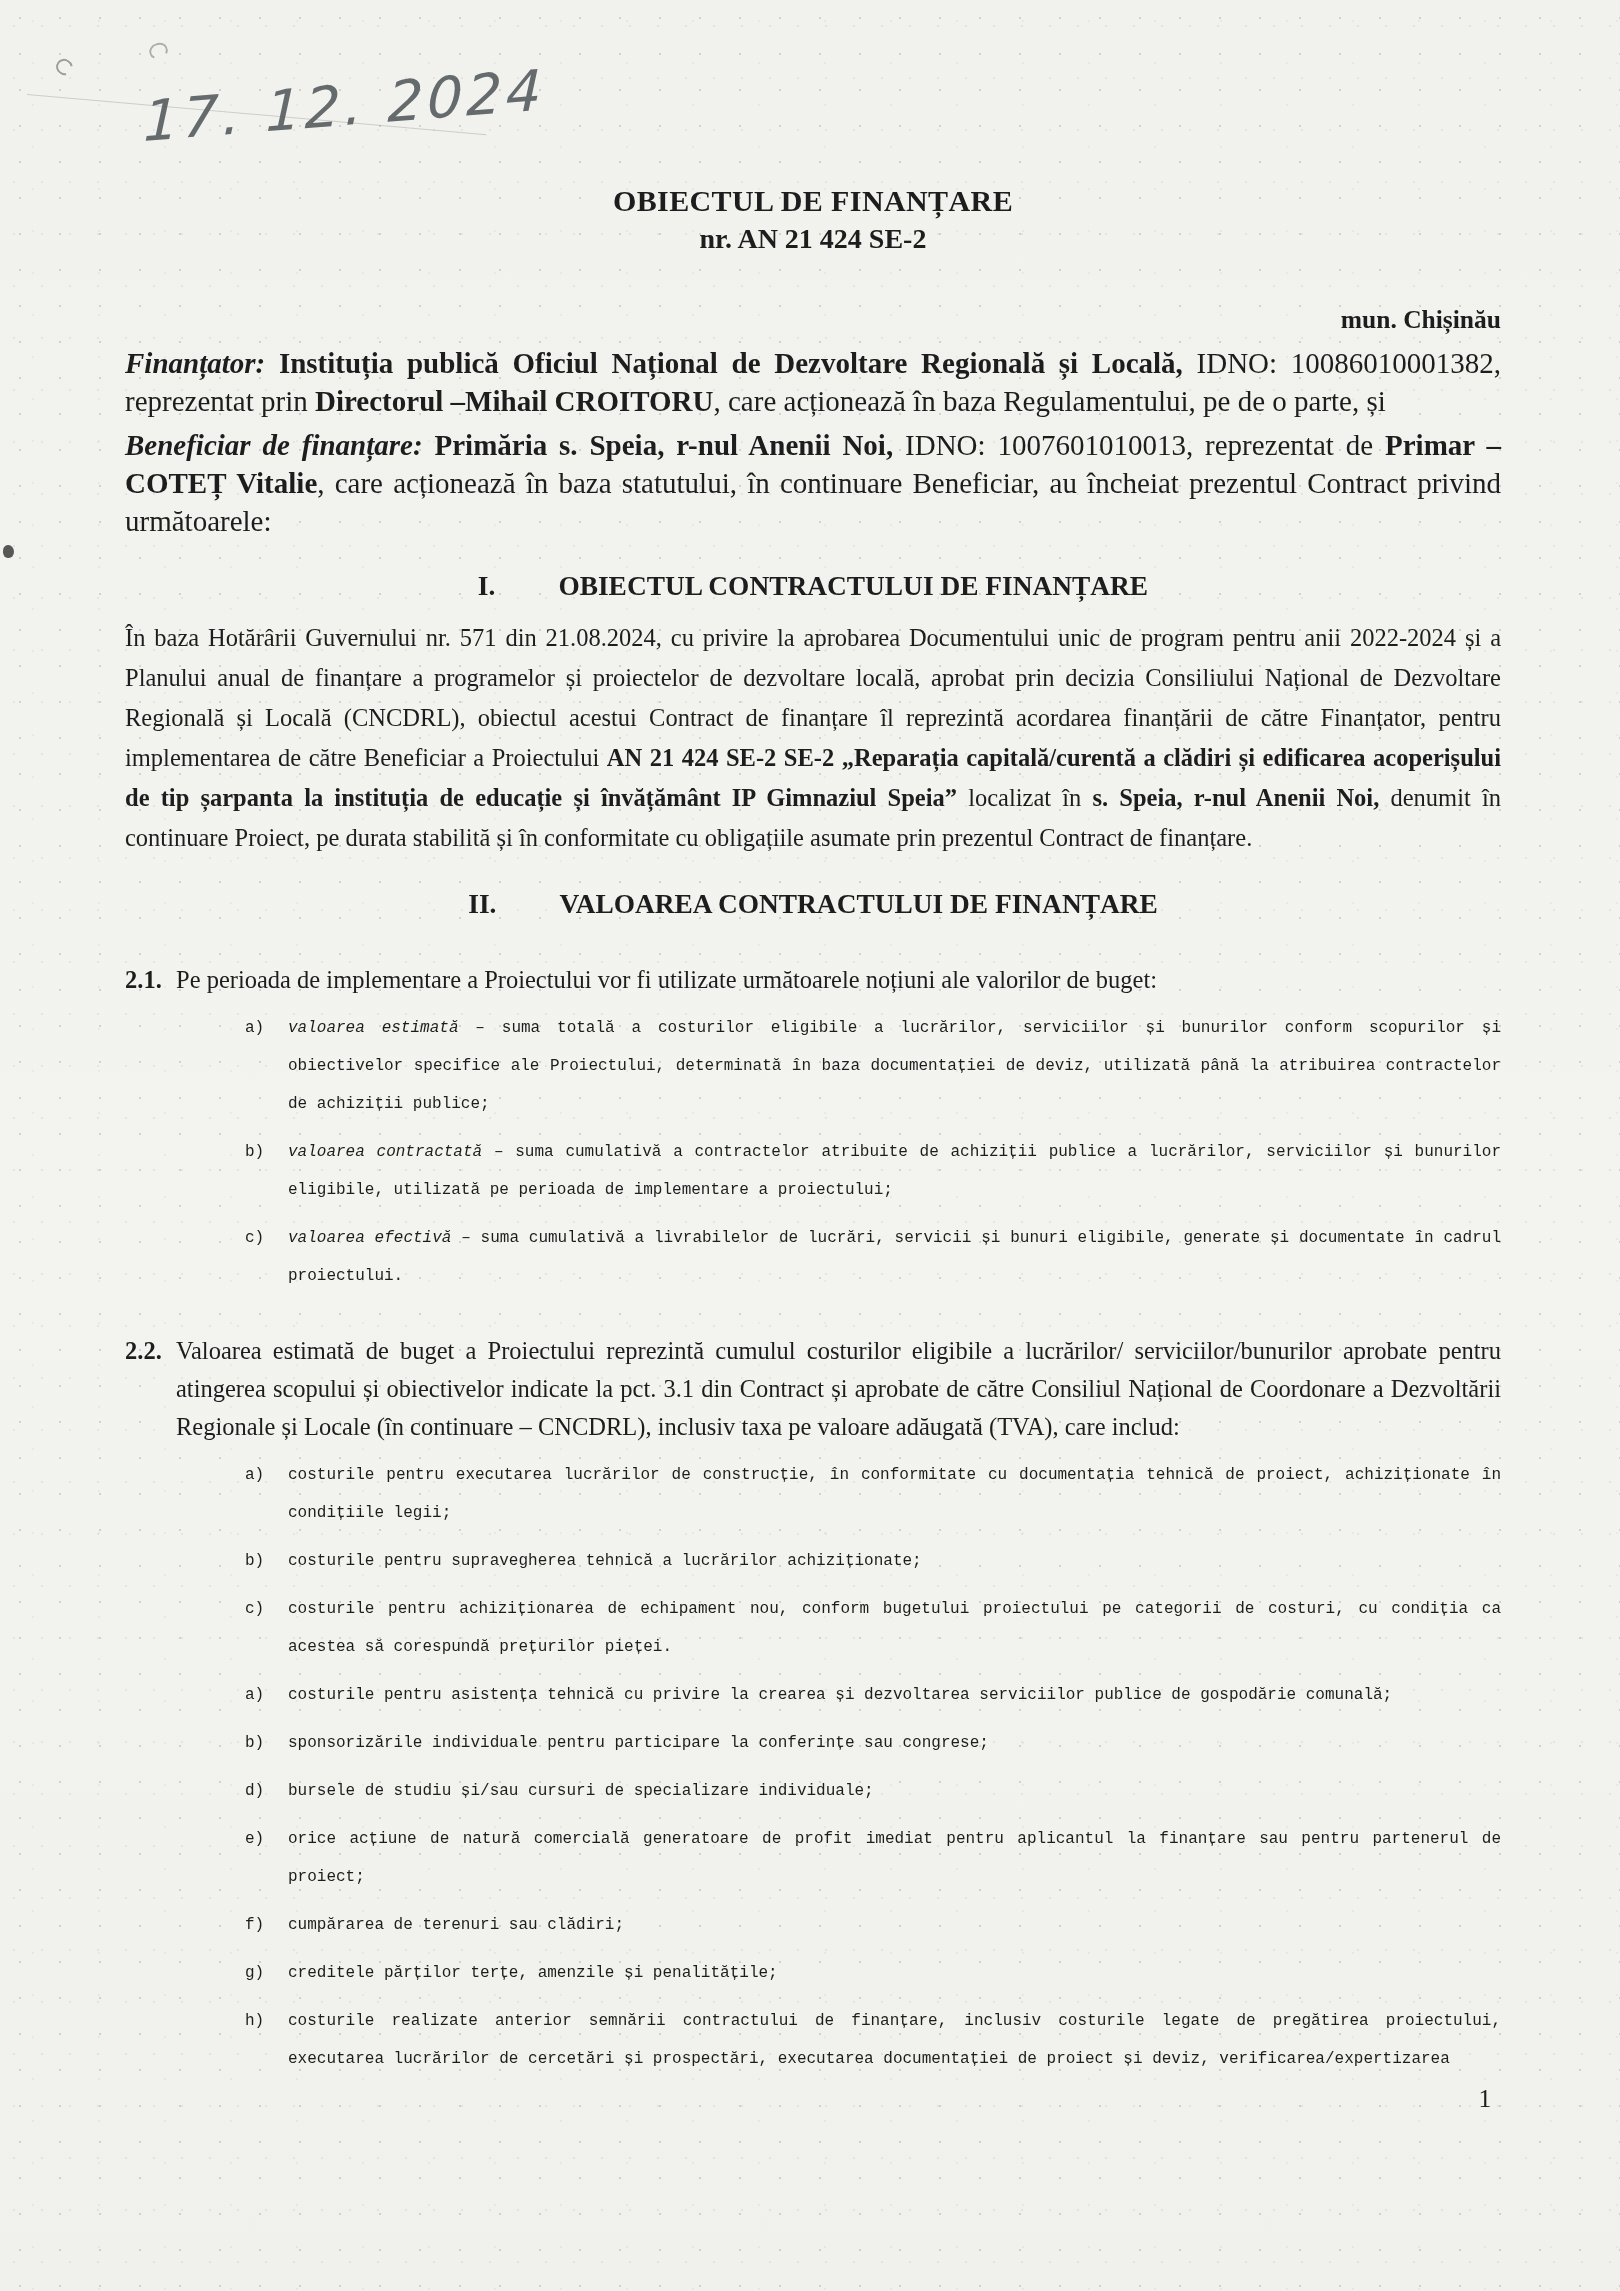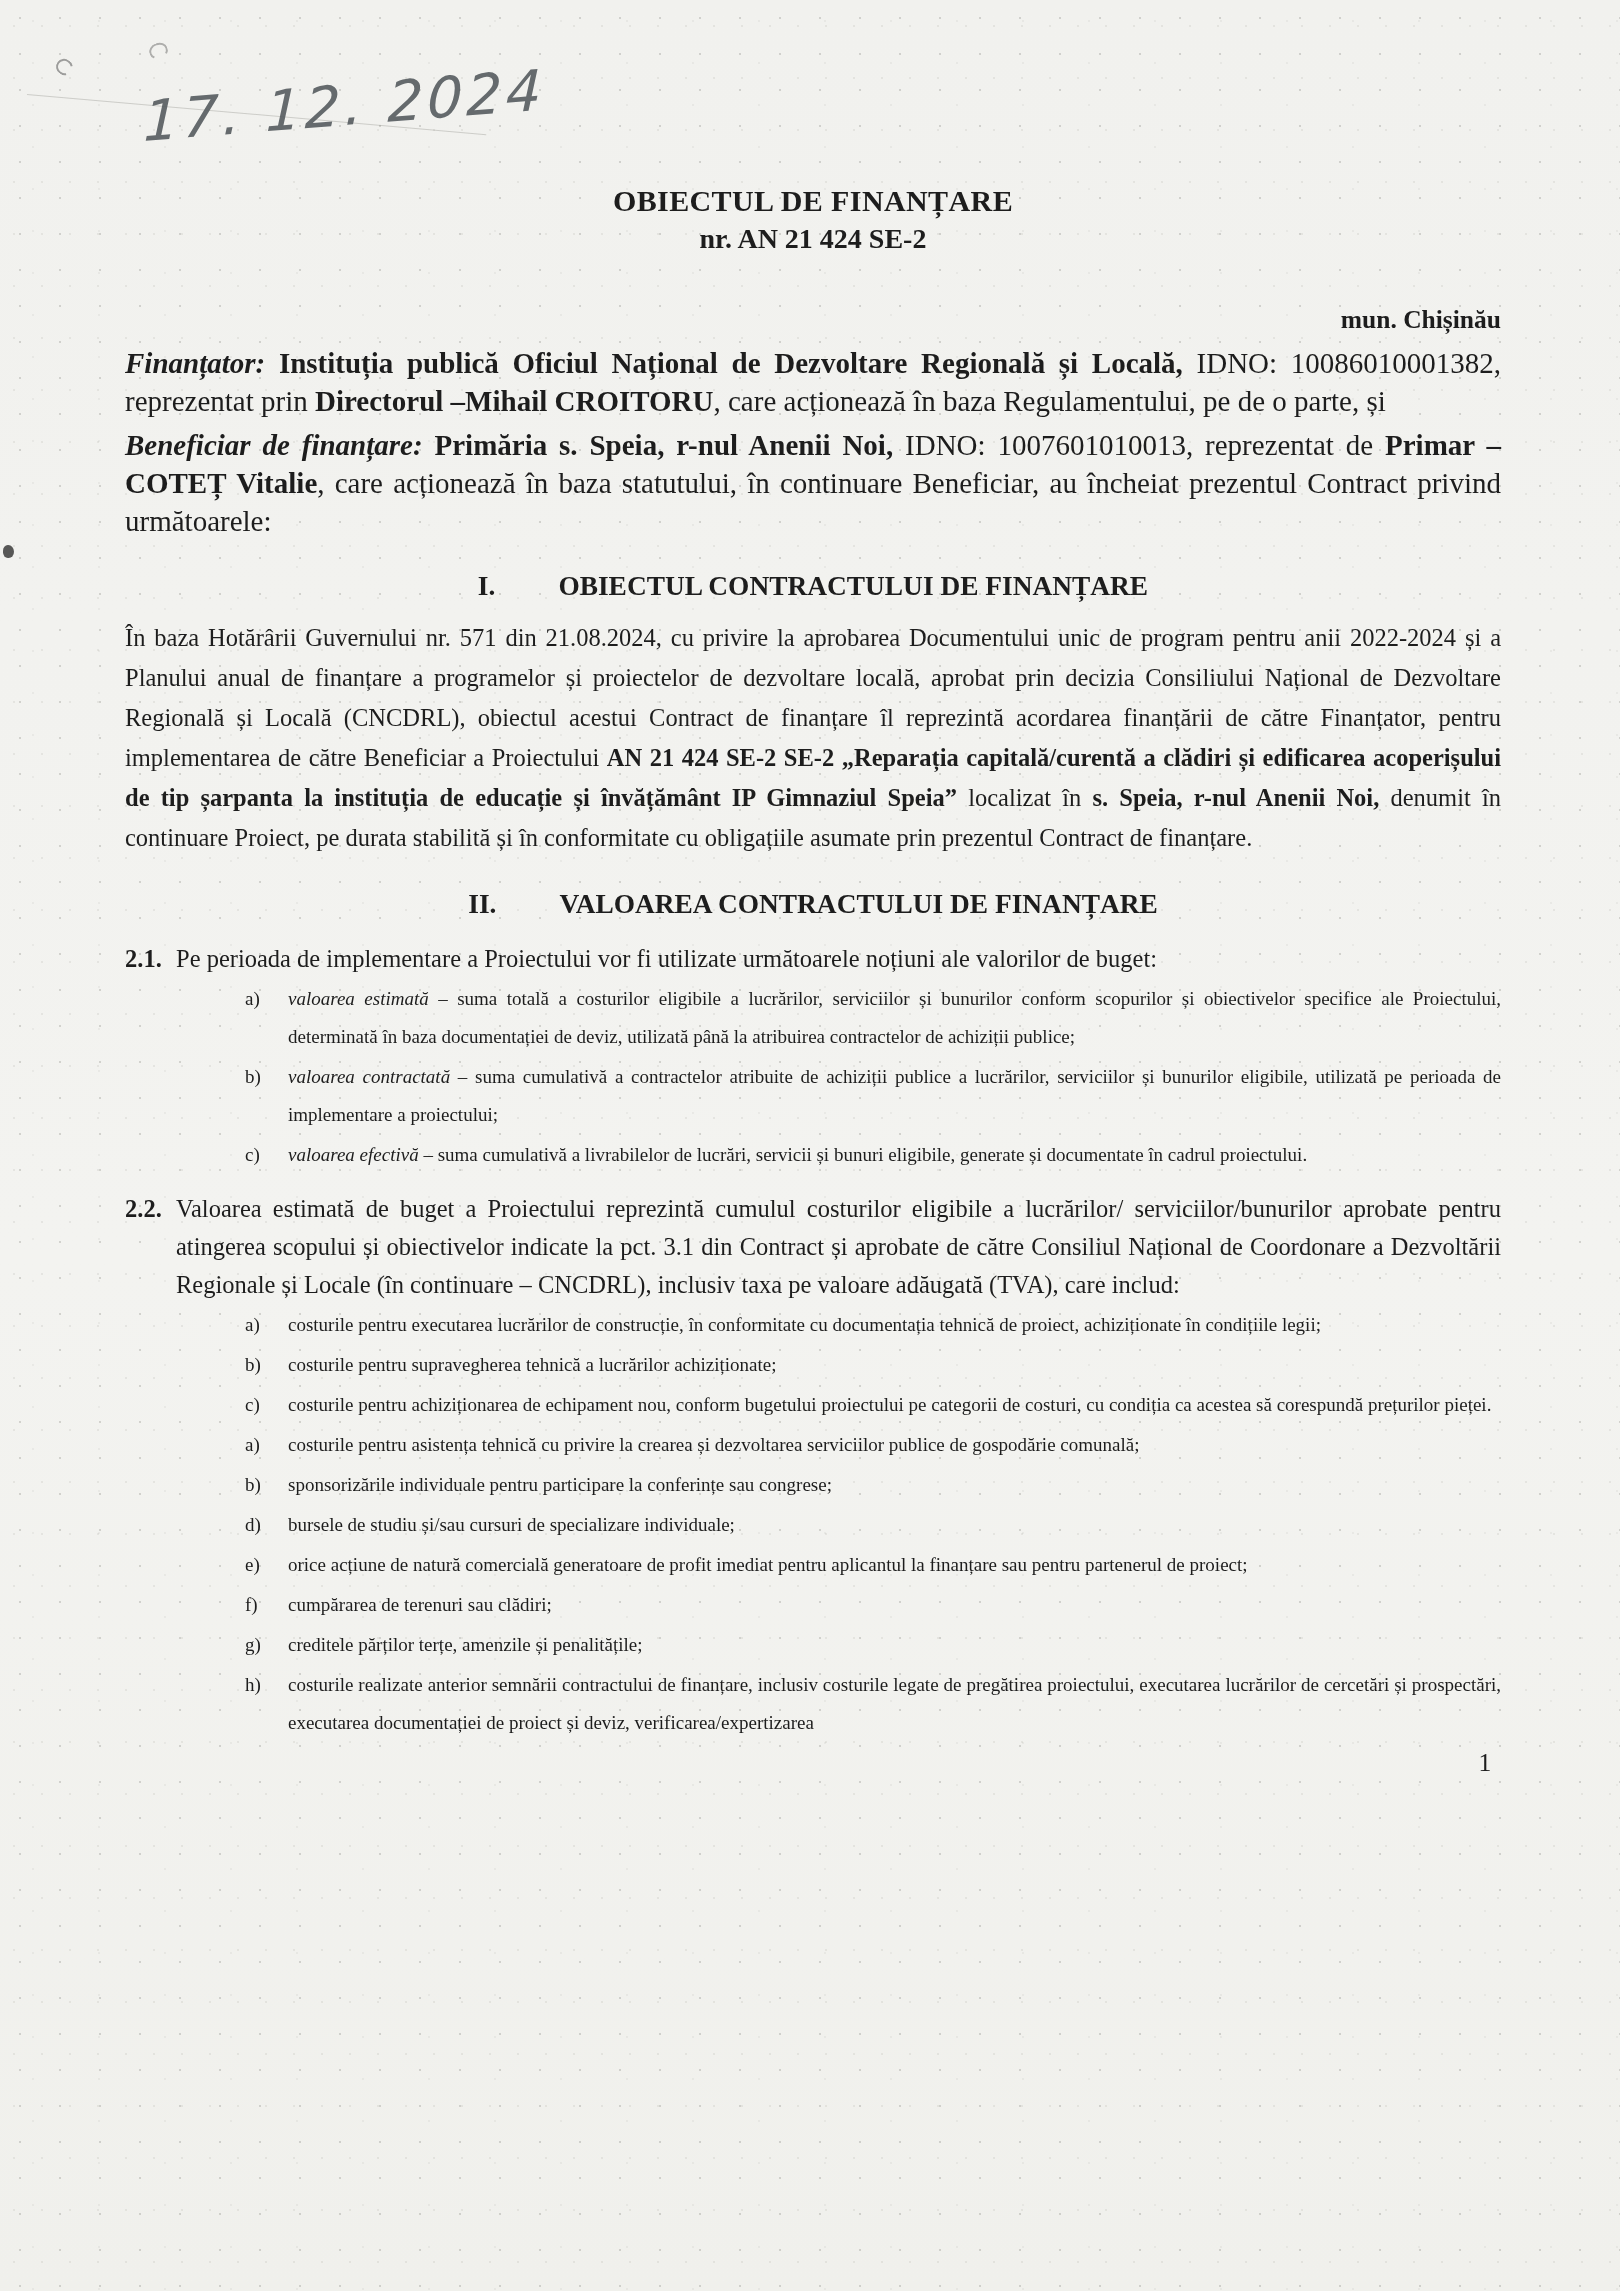--- a/index.html
+++ b/index.html
@@ -49,24 +49,24 @@
   .sec-heading {
     margin-top:27.4px; margin-bottom:11.8px;
     display:flex; justify-content:center; gap:63px;
     font-weight:bold; font-size:27.4px; line-height:39px;
   }
 
   .body-para { margin:0; font-size:24.5px; line-height:40px; text-align:justify; }
 
   .clause { margin:15.7px 0 0 0; font-size:24.5px; line-height:38px; text-align:justify;
             padding-left:51px; text-indent:-51px; }
-  .clause .num { display:inline-block; width:51px; text-indent:0; font-weight:bold; }
+  .clause .num { display:inline-block; width:51px; text-indent:0; font-weight:bold;margin-top:21px; }
 
-  .item { margin:2px 0 0 120px; font-size:19px; line-height:38px; text-align:justify;
-          padding-left:43px; text-indent:-43px; }
+  .item { margin:10px 0 0 120px; font-size:16px; line-height:38px; text-align:justify;
+          padding-left:43px; text-indent:-43px;font-family:Liberation Mono, monospace; }
   .item .marker { display:inline-block; width:43px; text-indent:0; }
   .term { font-style:italic; }
 
   .page-num { margin-top:5.9px; text-align:right; font-size:25.5px; padding-right:9.8px; }
 </style>
 </head>
 <body>
 
 <div class="page">
 

